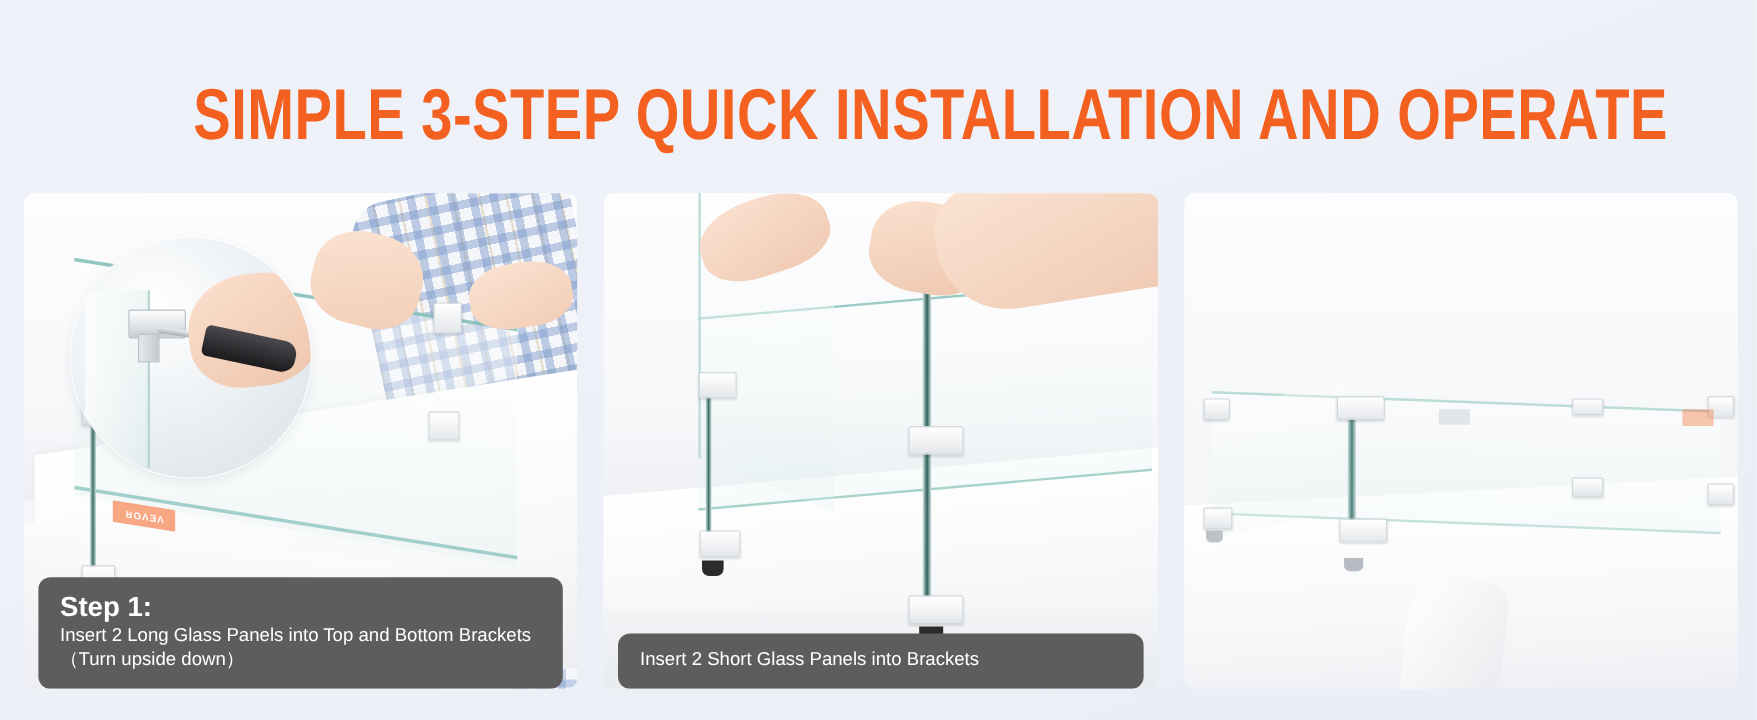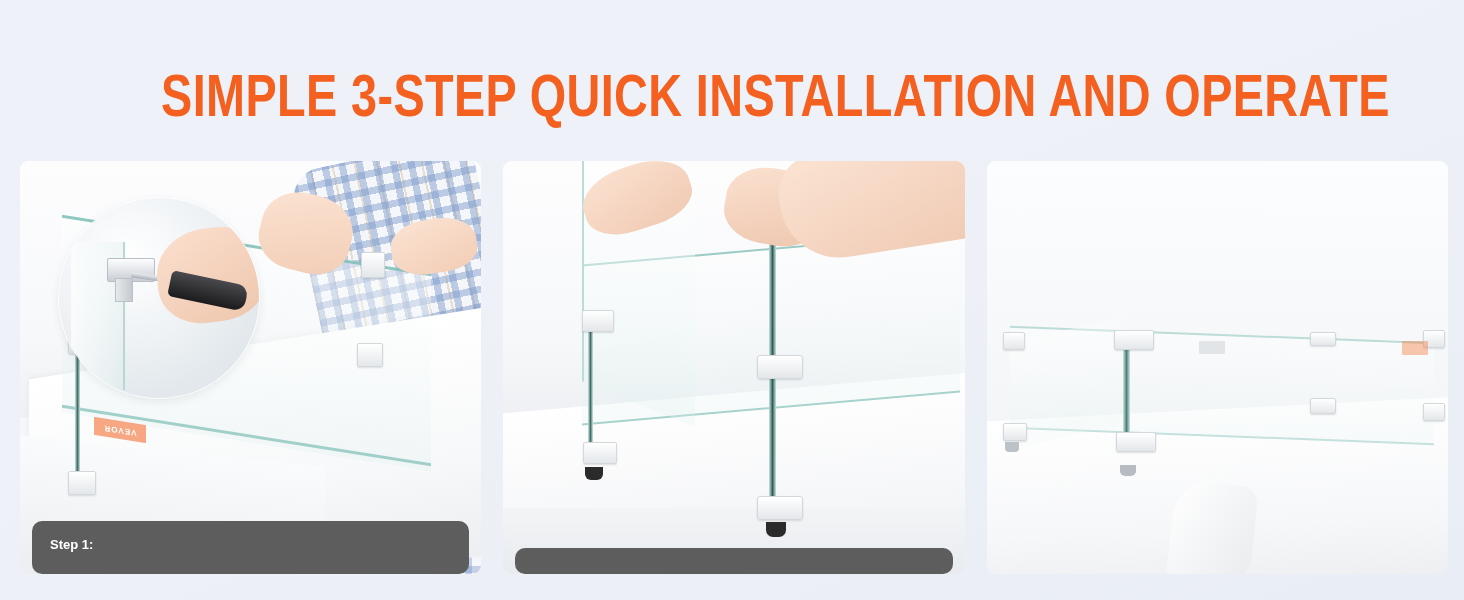--- a/index.html
+++ b/index.html
@@ -164,21 +164,21 @@
     background:rgba(170,175,180,.28);border-radius:1px;}
 
   
   .caption{
     position:absolute;left:12px;right:12px;bottom:0;
     background:#5d5d5d;color:#ffffff;
     border-radius:10px 10px 10px 10px;
     padding:12px 18px 14px 18px;
     box-sizing:border-box;
   }
-  .caption .step{font-size:13px;font-weight:700;line-height:24px;margin-bottom:3px;}
+  .caption .step{font-size:23px;font-weight:700;line-height:24px;margin-bottom:3px;}
   .caption .desc{font-size:15.5px;font-weight:400;line-height:20px;}
 </style>
 </head>
 <body>
 
 <div class="stage">
 
   <div class="title">SIMPLE 3-STEP QUICK INSTALLATION AND OPERATE</div>
 
   <div class="panels">
@@ -214,20 +214,21 @@
           <div class="p1c-brk"></div>
           <div class="p1c-brk2"></div>
           <div class="p1c-shaft"></div>
           <div class="p1c-hand"></div>
           <div class="p1c-handle"></div>
         </div>
       </div>
 
       <div class="caption">
         <div class="step">Step 1:</div>
+        <div class="desc">Insert 2 Long Glass Panels into Top and Bottom Brackets（Turn upside down）</div>
       </div>
     </div>
 
     <div class="panel">
       <div class="scene">
         <div class="backdrop"></div>
         <div class="wall"></div>
 
         <div class="p2-table"></div>
         <div class="p2-table-front"></div>
@@ -244,20 +245,21 @@
         <div class="bracket p2-brk4"></div>
         <div class="foot p2-foot1"></div>
         <div class="foot p2-foot2"></div>
 
         <div class="p2-hand-a"></div>
         <div class="p2-hand-b"></div>
         <div class="p2-arm"></div>
       </div>
 
       <div class="caption">
+        <div class="desc">Insert 2 Short Glass Panels into Brackets</div>
       </div>
     </div>
 
     <div class="panel">
       <div class="scene">
         <div class="backdrop"></div>
         <div class="p3-wall"></div>
         <div class="p3-cloth"></div>
         <div class="p3-cloth-fold"></div>
 

